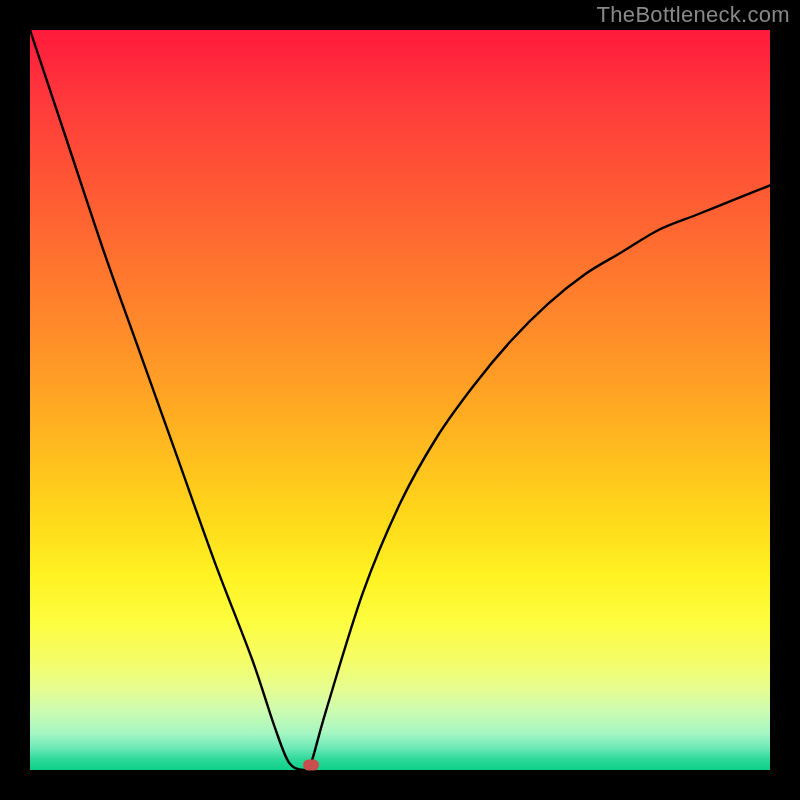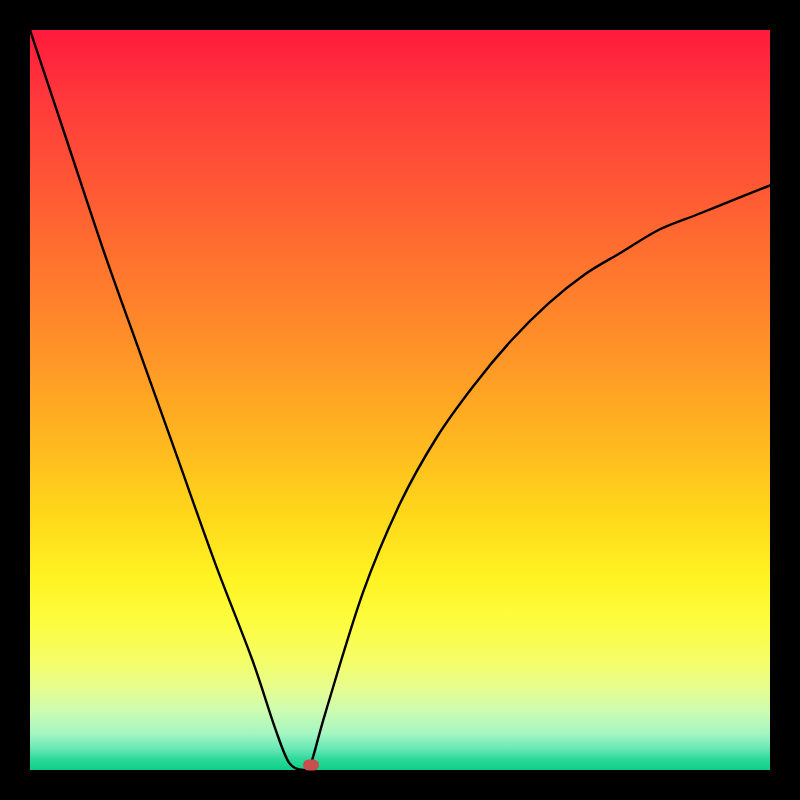--- a/index.html
+++ b/index.html
@@ -71,20 +71,21 @@
     background: #c94f4f;
     border-radius: 6px;
     transform: translate(-50%, -50%);
     z-index: 6;
   }
 </style>
 </head>
 <body>
 
 <div class="outer">
+  <div class="watermark">TheBottleneck.com</div>
 
   <div class="plot-frame">
     <div class="gradient"></div>
 
     <svg class="curve" viewBox="0 0 740 740" preserveAspectRatio="none">
       <path fill="none" stroke="#000" stroke-width="2.4" stroke-linecap="round" d="M 0.00 0.00 C 6.17 18.50, 24.67 74.00, 37.00 111.00 C 49.33 148.00, 61.67 186.23, 74.00 222.00 C 86.33 257.77, 98.67 291.07, 111.00 325.60 C 123.33 360.13, 135.67 394.67, 148.00 429.20 C 160.33 463.73, 172.67 499.50, 185.00 532.80 C 197.33 566.10, 212.13 601.87, 222.00 629.00 C 231.87 656.13, 238.03 678.33, 244.20 695.60 C 250.37 712.87, 254.07 725.20, 259.00 732.60 C 263.93 740.00, 270.10 740.00, 273.80 740.00 C 277.50 740.00, 277.50 742.47, 281.20 732.60 C 284.90 722.73, 287.37 709.17, 296.00 680.80 C 304.63 652.43, 320.67 596.93, 333.00 562.40 C 345.33 527.87, 357.67 499.50, 370.00 473.60 C 382.33 447.70, 394.67 426.73, 407.00 407.00 C 419.33 387.27, 431.67 371.23, 444.00 355.20 C 456.33 339.17, 468.67 324.37, 481.00 310.80 C 493.33 297.23, 505.67 284.90, 518.00 273.80 C 530.33 262.70, 542.67 252.83, 555.00 244.20 C 567.33 235.57, 579.67 229.40, 592.00 222.00 C 604.33 214.60, 616.67 205.97, 629.00 199.80 C 641.33 193.63, 653.67 189.93, 666.00 185.00 C 678.33 180.07, 690.67 175.13, 703.00 170.20 C 715.33 165.27, 733.83 157.87, 740.00 155.40"></path>
     </svg>
 
     <div class="marker" style="left: 281px; top: 735px;"></div>
   </div>

